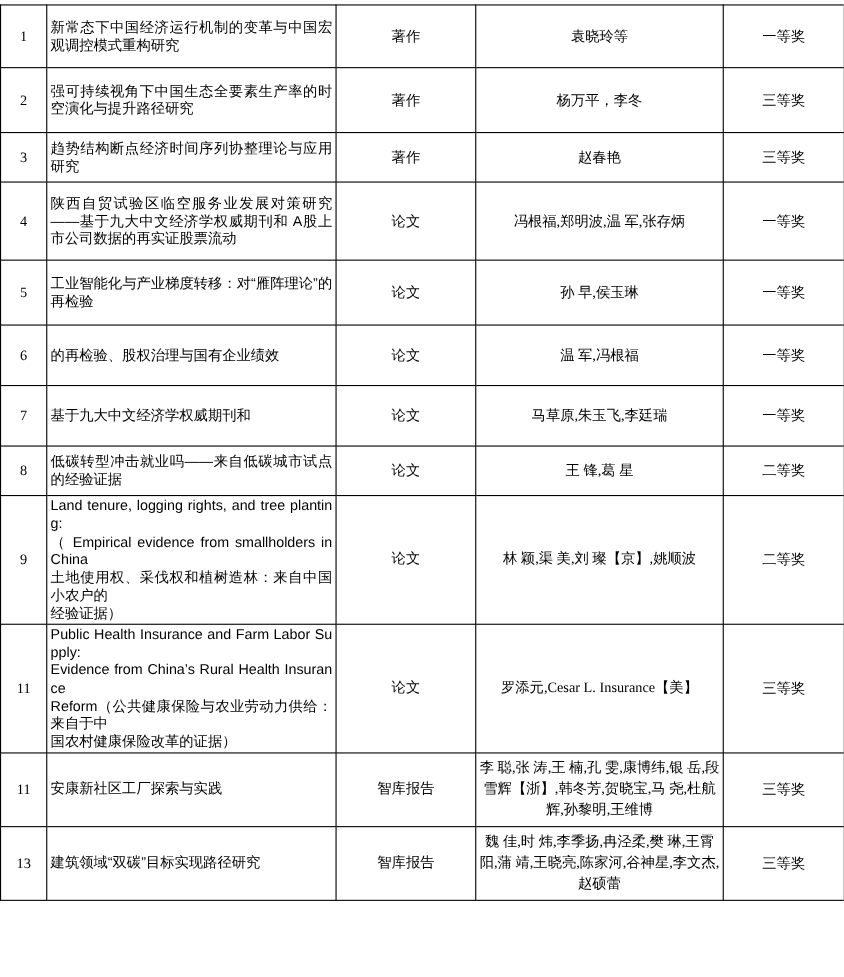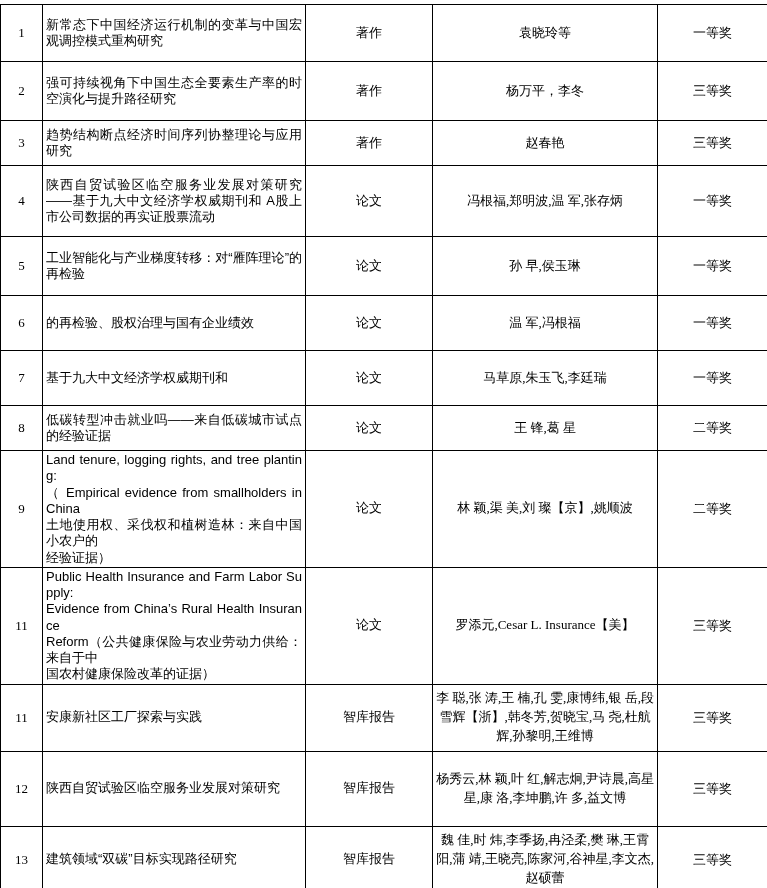--- a/index.html
+++ b/index.html
@@ -143,27 +143,20 @@
         <td class="authors">罗添元,Cesar L. Insurance【美】</td>
         <td class="award">三等奖</td>
       </tr>
       <tr style="height: 67px;">
         <td class="num">11</td>
         <td class="title">安康新社区工厂探索与实践</td>
         <td class="type">智库报告</td>
         <td class="authors">李 聪,张 涛,王 楠,孔 雯,康博纬,银 岳,段雪辉【浙】,韩冬芳,贺晓宝,马 尧,杜航辉,孙黎明,王维博</td>
         <td class="award">三等奖</td>
       </tr>
-      <tr style="height: 75px;">
-        <td class="num">12</td>
-        <td class="title">陕西自贸试验区临空服务业发展对策研究</td>
-        <td class="type">智库报告</td>
-        <td class="authors">杨秀云,林 颖,叶 红,解志炯,尹诗晨,高星星,康 洛,李坤鹏,许 多,益文博</td>
-        <td class="award">三等奖</td>
-      </tr>
       <tr style="height: 67px;">
         <td class="num">13</td>
         <td class="title">建筑领域“双碳”目标实现路径研究</td>
         <td class="type">智库报告</td>
         <td class="authors">魏 佳,时 炜,李季扬,冉泾柔,樊 琳,王霄阳,蒲 靖,王晓亮,陈家河,谷神星,李文杰,赵硕蕾</td>
         <td class="award">三等奖</td>
       </tr>
     </tbody>
 </table>
 

